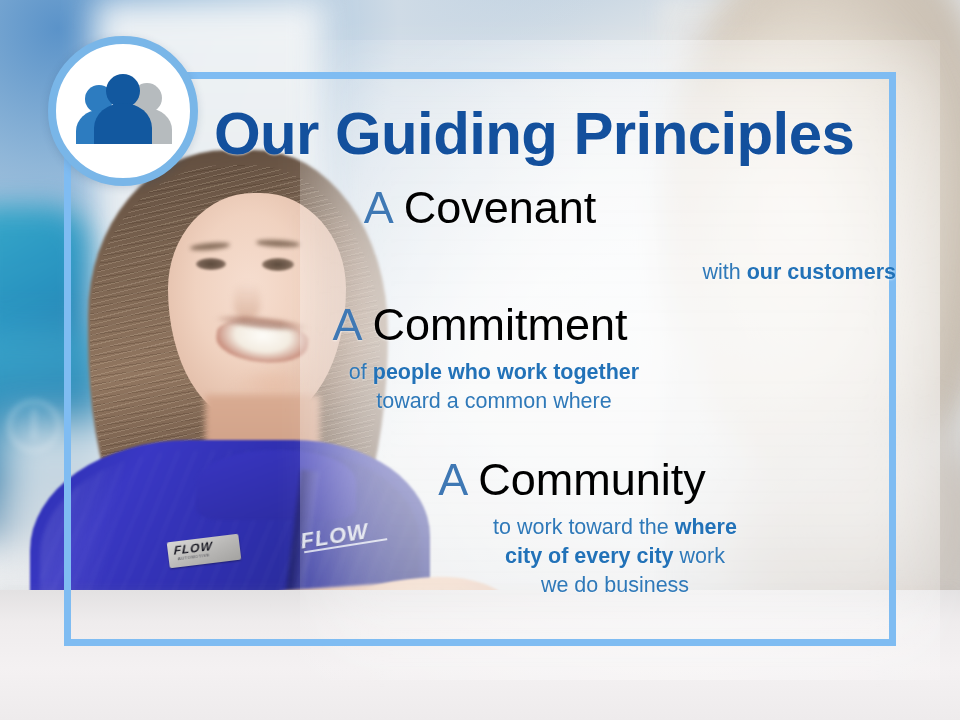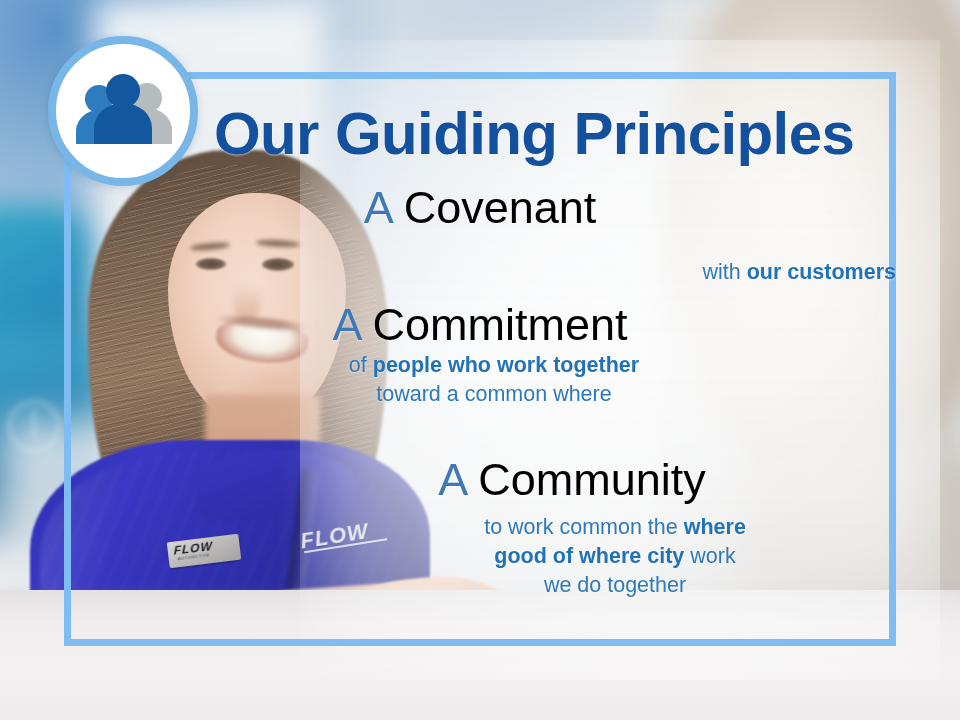--- a/index.html
+++ b/index.html
@@ -310,21 +310,21 @@
   .p-sub {
     font-size: 21.5px; line-height: 1.36; color: #2f79b9;
     text-shadow: 0 1px 2px rgba(255,255,255,.5);
   }
   .p-sub b { font-weight: 700; color: #2272b8; }
 
   #principle-0 { top: 113px; text-align: center; padding-right: 110px; }
   #principle-0 .p-sub { margin-top: 26px; padding-left: 20px; text-align: right; }
 
   #principle-1 { top: 230px; text-align: center; padding-right: 28px; }
-  #principle-1 .p-sub { margin-top: 2px; padding-left: 28px; }
+  #principle-1 .p-sub { margin-top: 9px; padding-left: 28px; }
 
   #principle-2 { top: 385px; text-align: center; padding-left: 92px; }
   #principle-2 .p-sub { margin-top: 9px; padding-left: 86px; }
 </style>
 </head>
 <body>
 
 <div id="stage">
 
   <div class="photo-layer">
@@ -395,21 +395,21 @@
       <div class="p-head">
         <span class="art">A </span><span class="word">Commitment</span>
       </div>
       <div class="p-sub"><span>of </span><b>people who work together</b><br><span>toward a common where</span></div>
     </div>
 
     <div class="principle" id="principle-2">
       <div class="p-head">
         <span class="art">A </span><span class="word">Community</span>
       </div>
-      <div class="p-sub"><span>to work common the </span><b>where</b><br><b>good of where city</b><span> work</span><br><span>we do together</span></div>
+      <div class="p-sub"><span>to work toward the </span><b>where</b><br><b>city of every city</b><span> work</span><br><span>we do business</span></div>
     </div>
   </div>
 
   <div class="badge-circle">
     <svg width="104" height="74" viewBox="0 0 104 74">
 
       <circle cx="76" cy="24" r="15" fill="#b6bbbe"></circle>
       <path d="M51 70 V56 a25 22 0 0 1 50 0 V70 Z" fill="#b6bbbe"></path>
 
       <circle cx="28" cy="25" r="14" fill="#2d7cc0"></circle>

